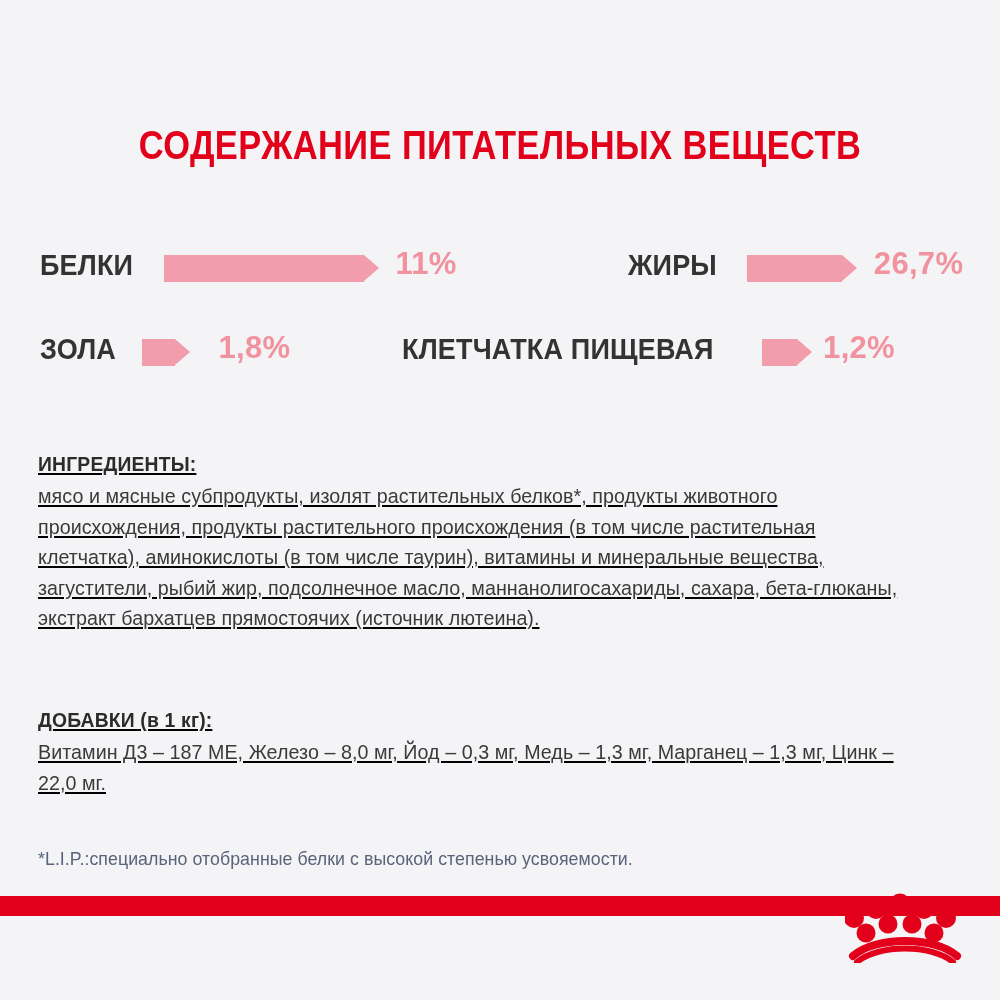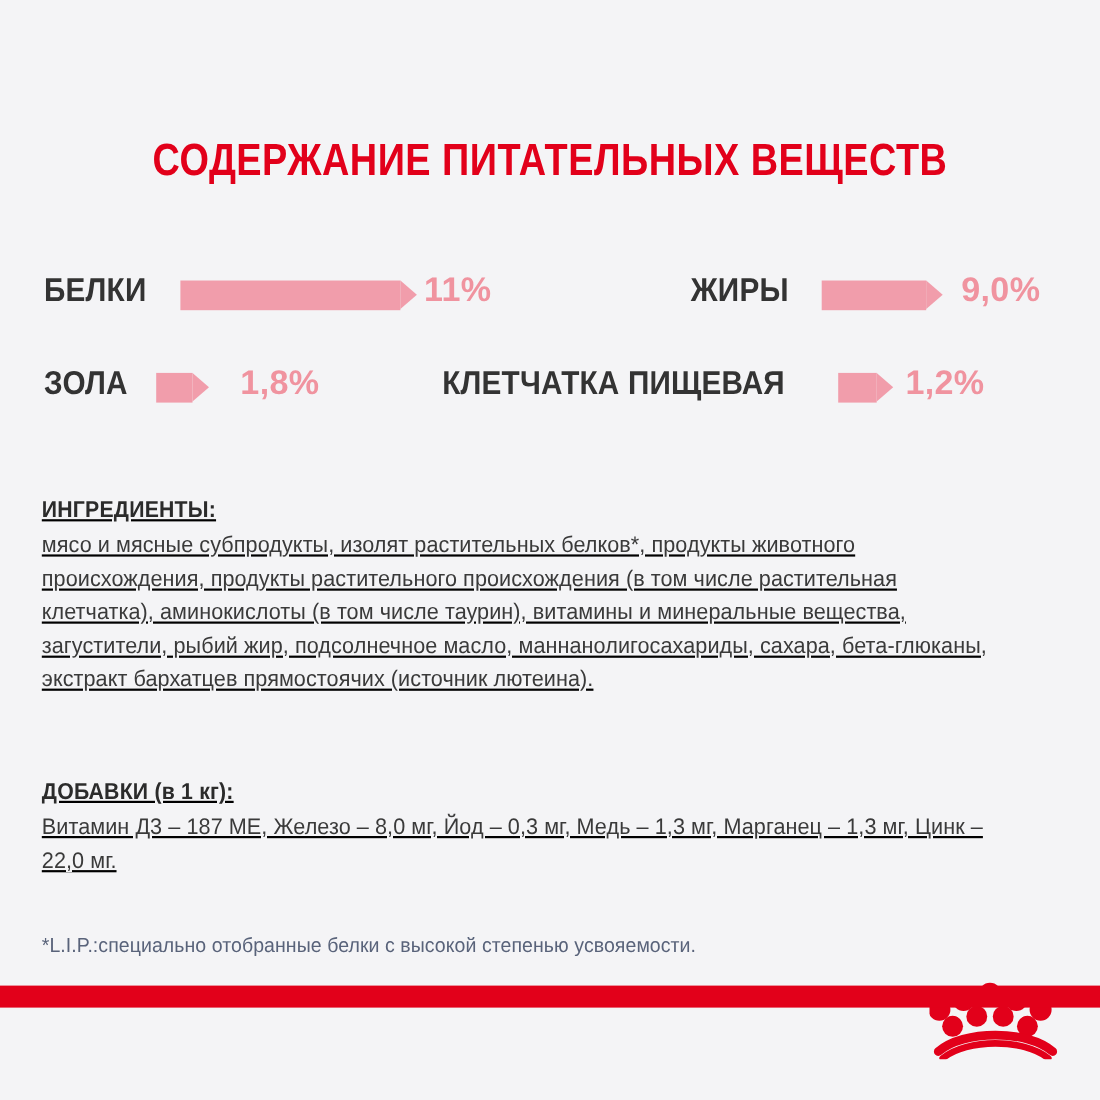--- a/index.html
+++ b/index.html
@@ -66,21 +66,21 @@
     letter-spacing:0.3px;
   }
 
   
   #row-protein { left:40px;  top:0px; }
   #row-fat     { left:628px; top:0px; }
   #row-ash     { left:40px;  top:84px; }
   #row-fibre   { left:402px; top:84px; }
 
   #row-protein .bar { width:200px; margin-left:20px; }
-  #row-protein .pct { margin-left:22px; }
+  #row-protein .pct { margin-left:32px; }
 
   #row-fat .bar { width:95px; margin-left:20px; }
   #row-fat .pct { margin-left:32px; }
 
   #row-ash .bar { width:33px; margin-left:17px; }
   #row-ash .pct { margin-left:44px; }
 
   #row-fibre .bar { width:35px; margin-left:14px; }
   #row-fibre .pct { margin-left:26px; }
 
@@ -140,21 +140,21 @@
 
     <div class="nrow" id="row-protein">
       <span class="label">БЕЛКИ</span>
       <span class="bar"></span>
       <span class="pct">11%</span>
     </div>
 
     <div class="nrow" id="row-fat">
       <span class="label">ЖИРЫ</span>
       <span class="bar"></span>
-      <span class="pct">9,0%</span>
+      <span class="pct">26,7%</span>
     </div>
 
     <div class="nrow" id="row-ash">
       <span class="label">ЗОЛА</span>
       <span class="bar"></span>
       <span class="pct">1,8%</span>
     </div>
 
     <div class="nrow" id="row-fibre">
       <span class="label">КЛЕТЧАТКА ПИЩЕВАЯ</span>

